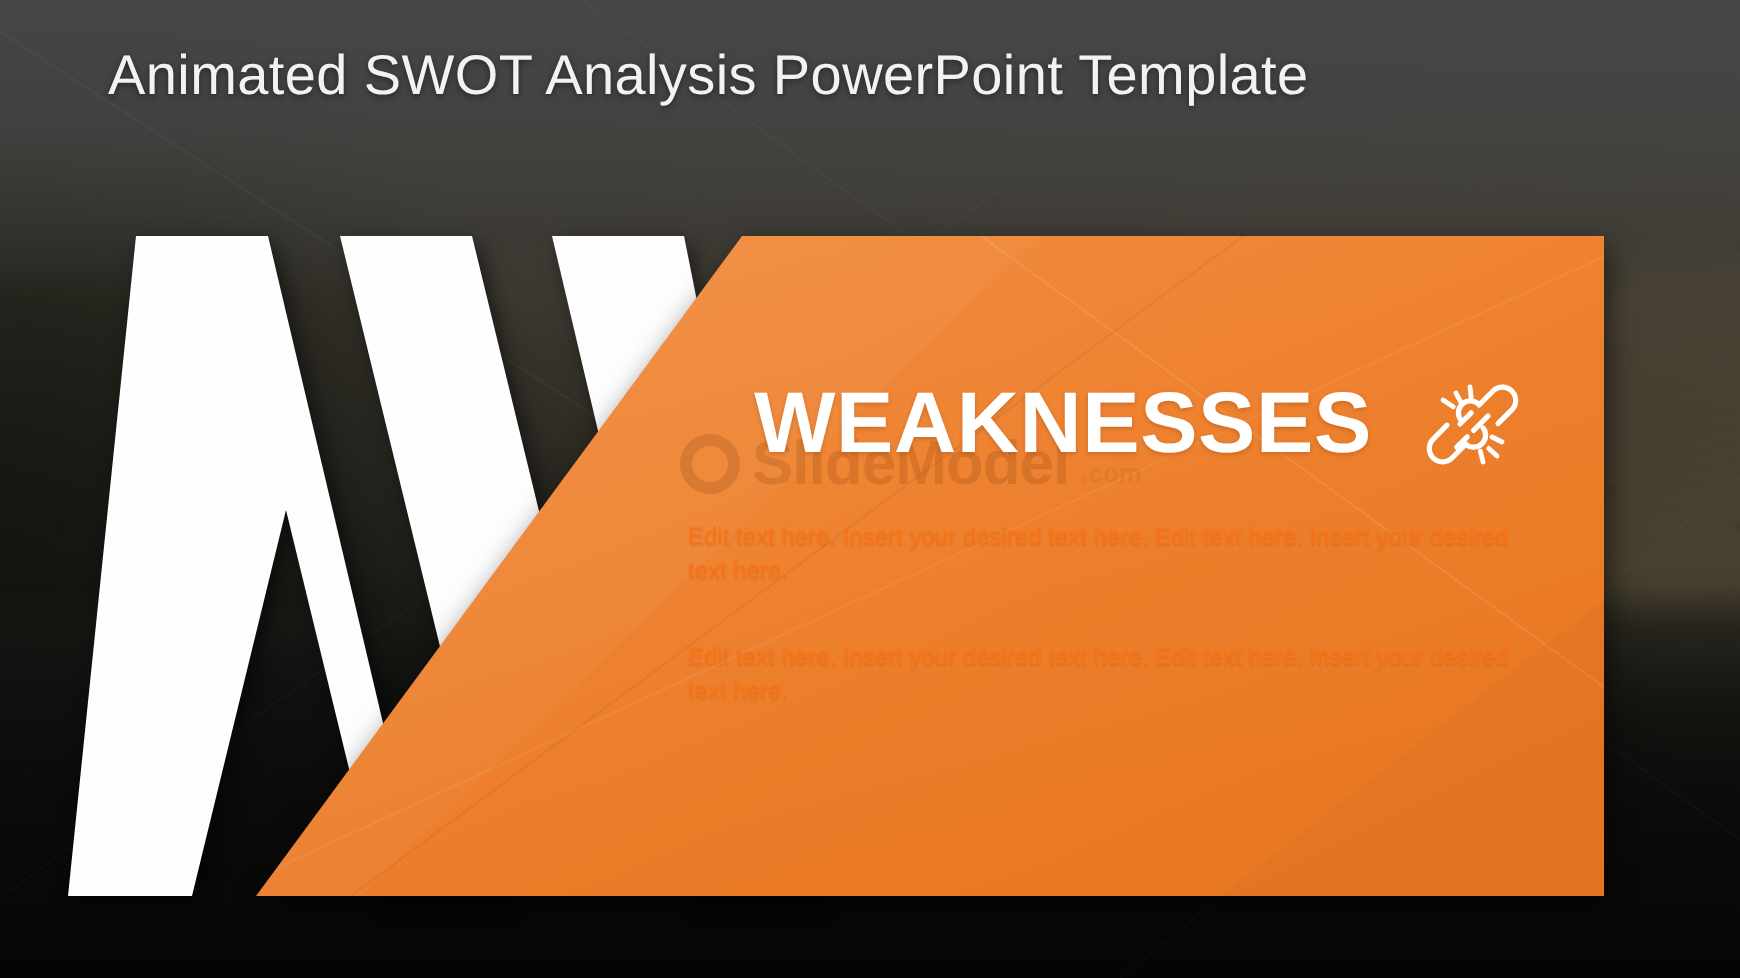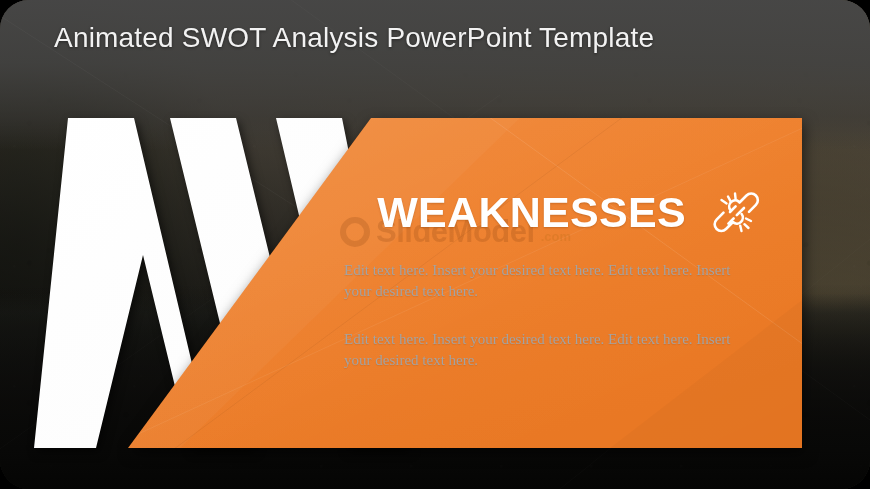--- a/index.html
+++ b/index.html
@@ -11,21 +11,20 @@
   body {
     font-family: "Liberation Sans", sans-serif;
   }
 
   .slide {
     position: relative;
     width: 870px;
     height: 489px;
     overflow: hidden;
     background: #1a1a19;
-    border-radius: 29px;
   }
 
   
   .bg-photo {
     position: absolute;
     inset: 0;
     background:
       
       linear-gradient(to bottom,
         rgba(20,19,18,0.00) 0%,
@@ -178,25 +177,25 @@
     width: 56px;
     height: 50px;
     display: block;
   }
 
   .panel-body {
     margin-top: 22px;
   }
 
   .panel-paragraph {
-    font-family: Liberation Serif, serif;
-    font-size: 15px;
+    font-family: Liberation Sans, sans-serif;
+    font-size: 12px;
     font-weight: 400;
     line-height: 1.42;
-    color: #a3a3a3;
+    color: #f97316;
     margin: 0 0 26px 0;
     max-width: 412px;
     text-shadow: 0 1px 1px rgba(150,70,15,0.22);
   }
   .panel-paragraph:last-child { margin-bottom: 0; }
 
   
   .watermark {
     position: absolute;
     left: 340px;

